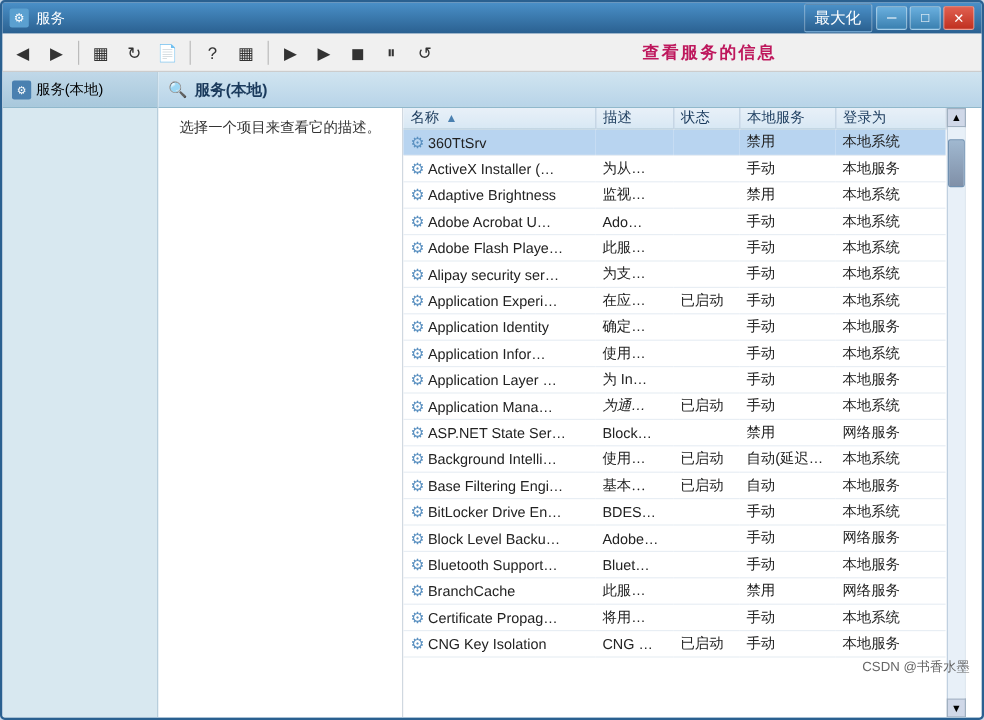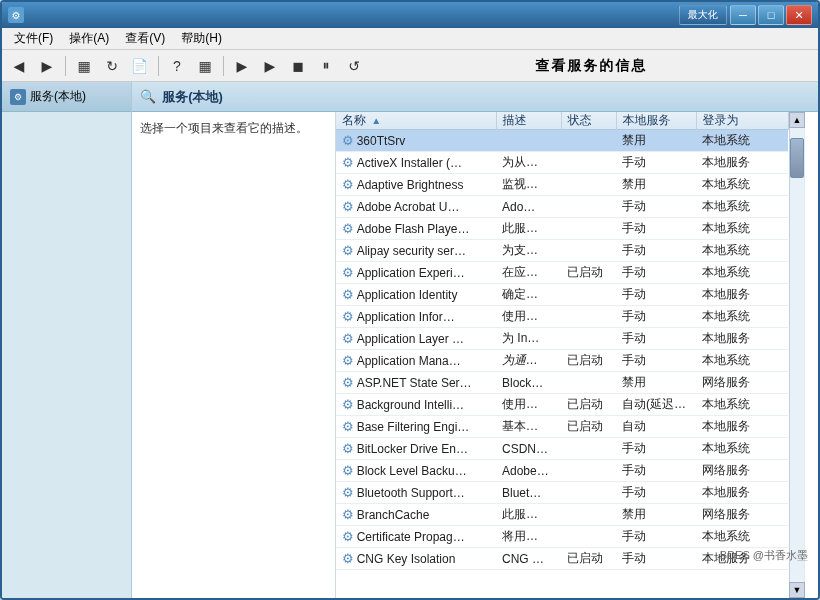--- a/index.html
+++ b/index.html
@@ -45,21 +45,21 @@
       border-radius: 2px;
     }
     .tb-btn.close-btn {
       background: linear-gradient(to bottom, #e06050, #c03020);
     }
     .maximize-label {
       background: linear-gradient(to bottom, #4a90c8, #2a6090);
       color: white;
       border: 1px solid rgba(255,255,255,0.3);
       padding: 2px 8px;
-      font-size: 10px;
+      font-size: 13px;
       cursor: pointer;
       border-radius: 2px;
       margin-left: 12px;
     }
 
     
     .menu-bar {
       background: #f0f0f0;
       height: 22px;
       display: flex;
@@ -90,21 +90,21 @@
       display: flex; align-items: center; justify-content: center;
       cursor: pointer;
       font-size: 14px;
       color: #333;
       border-radius: 2px;
     }
     .toolbar-sep { width: 1px; height: 20px; background: #bbb; margin: 0 3px; }
     .toolbar-text {
       flex: 1;
       text-align: center;
-      color: #000000;
+      color: #be185d;
       font-size: 14px;
       font-weight: bold;
       letter-spacing: 2px;
     }
 
     
     .main-area {
       display: flex;
       height: calc(600px - 26px - 22px - 32px - 30px);
       background: #e8f0f8;
@@ -160,20 +160,21 @@
       color: #1a3a5c;
     }
 
     
     .description-panel {
       width: 204px;
       padding: 8px;
       border-right: 1px solid #d0d8e0;
       font-size: 12px;
       color: #333;
+      text-align: center;
     }
     .services-table {
       width: 100%;
       border-collapse: collapse;
       font-size: 12px;
     }
     .services-table thead tr {
       background: linear-gradient(to bottom, #e8f0f8, #d8e8f4);
       border-bottom: 1px solid #b0c8d8;
     }
@@ -290,36 +291,31 @@
     
     .sort-arrow { color: #4a80b0; font-size: 10px; margin-left: 2px; }
   </style>
 </head>
 <body>
 
 <div style="display:flex; flex-direction:column; width:820px; height:600px; border:2px solid #2a6090; border-radius:4px; overflow:hidden; position:relative;">
 
   <div class="title-bar">
     <div class="title-bar-icon">⚙</div>
+    <span class="title-bar-title">服务</span>
     <div style="flex:1"></div>
     <span class="maximize-label">最大化</span>
     &nbsp;
     <div class="title-bar-buttons">
       <div class="tb-btn">─</div>
       <div class="tb-btn">□</div>
       <div class="tb-btn close-btn">✕</div>
     </div>
   </div>
 
-  <div class="menu-bar">
-    <span class="menu-item">文件(F)</span>
-    <span class="menu-item">操作(A)</span>
-    <span class="menu-item">查看(V)</span>
-    <span class="menu-item">帮助(H)</span>
-  </div>
 
   <div class="toolbar">
     <div class="toolbar-btn">◀</div>
     <div class="toolbar-btn">▶</div>
     <div class="toolbar-sep"></div>
     <div class="toolbar-btn">▦</div>
     <div class="toolbar-btn">↻</div>
     <div class="toolbar-btn">📄</div>
     <div class="toolbar-sep"></div>
     <div class="toolbar-btn">?</div>
@@ -462,21 +458,21 @@
                     </tr>
                     <tr>
                       <td style="max-width: 160px; overflow: hidden; text-overflow: ellipsis;"><span class="service-gear"><span style="color:#5a90c0;font-size:13px;">⚙</span> Base Filtering Engi…</span></td>
                       <td style="max-width: 65px; overflow: hidden; text-overflow: ellipsis; font-family: Liberation Serif, serif;">基本…</td>
                       <td>已启动</td>
                       <td>自动</td>
                       <td>本地服务</td>
                     </tr>
                     <tr>
                       <td style="max-width: 160px; overflow: hidden; text-overflow: ellipsis;"><span class="service-gear"><span style="color:#5a90c0;font-size:13px;">⚙</span> BitLocker Drive En…</span></td>
-                      <td style="max-width: 65px; overflow: hidden; text-overflow: ellipsis;">CSDN…</td>
+                      <td style="max-width: 65px; overflow: hidden; text-overflow: ellipsis;">BDES…</td>
                       <td></td>
                       <td>手动</td>
                       <td>本地系统</td>
                     </tr>
                     <tr>
                       <td style="max-width: 160px; overflow: hidden; text-overflow: ellipsis;"><span class="service-gear"><span style="color:#5a90c0;font-size:13px;">⚙</span> Block Level Backu…</span></td>
                       <td style="max-width: 65px; overflow: hidden; text-overflow: ellipsis;">Adobe…</td>
                       <td></td>
                       <td>手动</td>
                       <td>网络服务</td>
@@ -521,14 +517,14 @@
               <div class="scroll-arrow">▼</div>
             </div>
           </div>
         </div>
 
       </div>
     </div>
 
   </div>
 
-  <div class="watermark">BDES @书香水墨</div>
+  <div class="watermark">CSDN @书香水墨</div>
 </div>
 
 </body></html>

